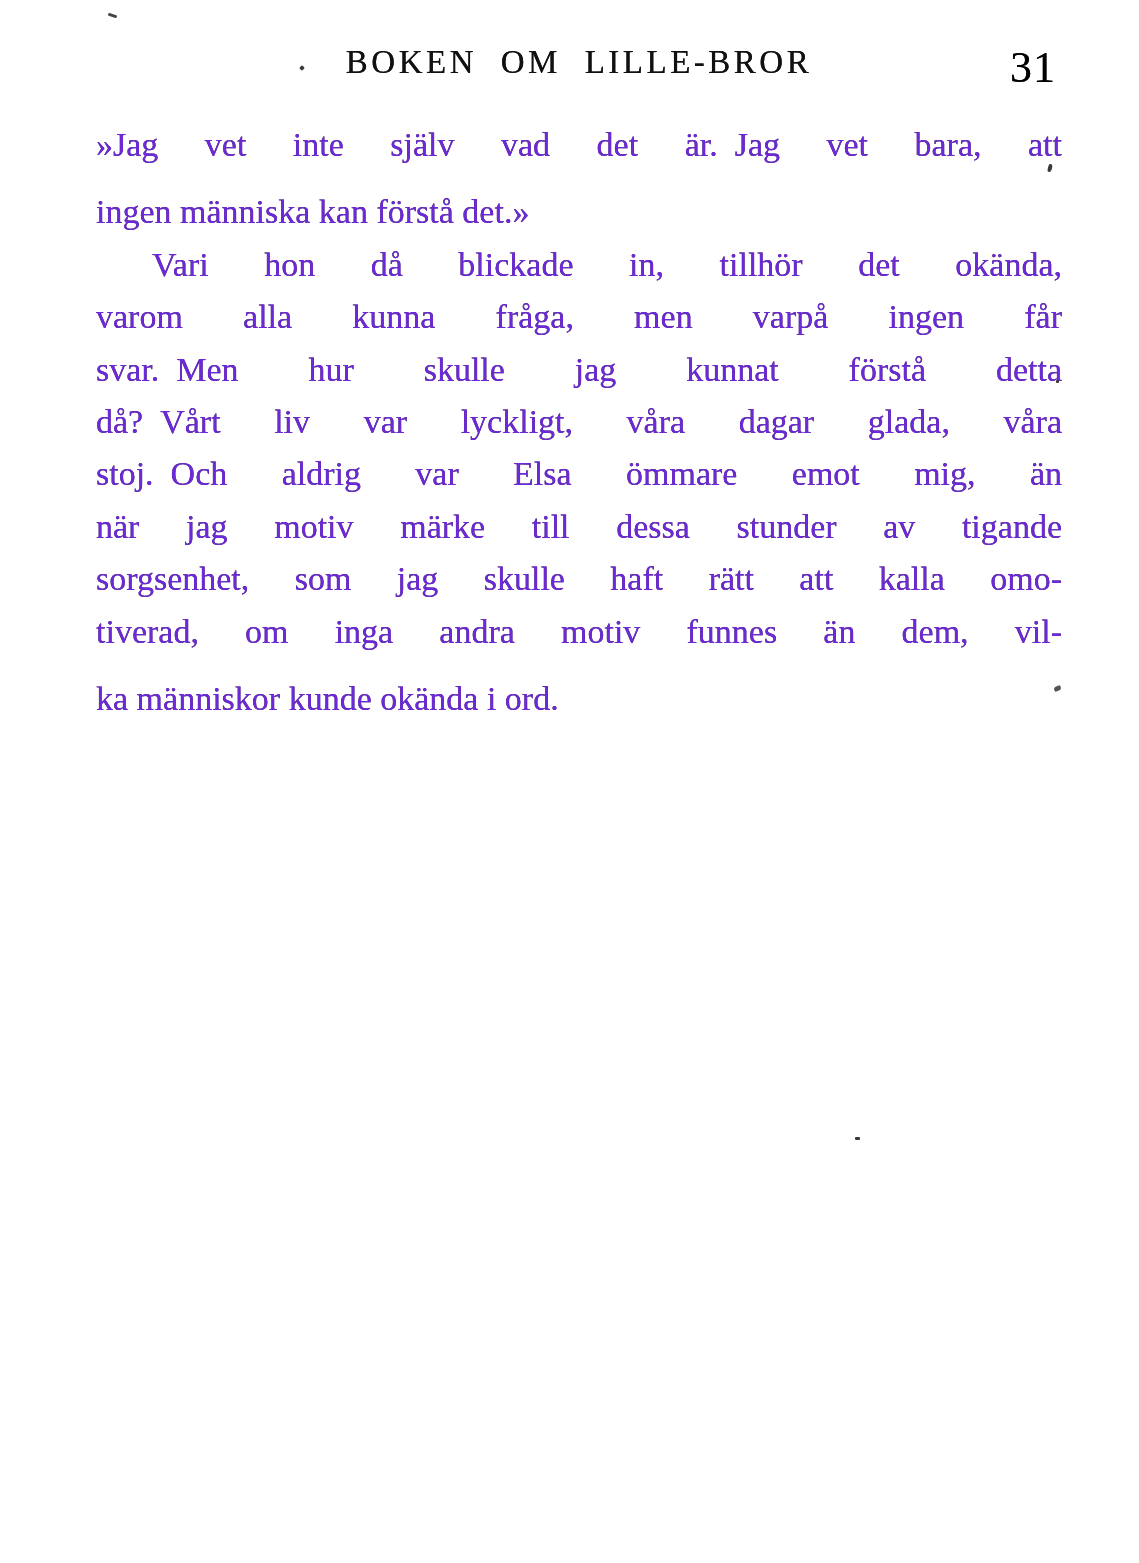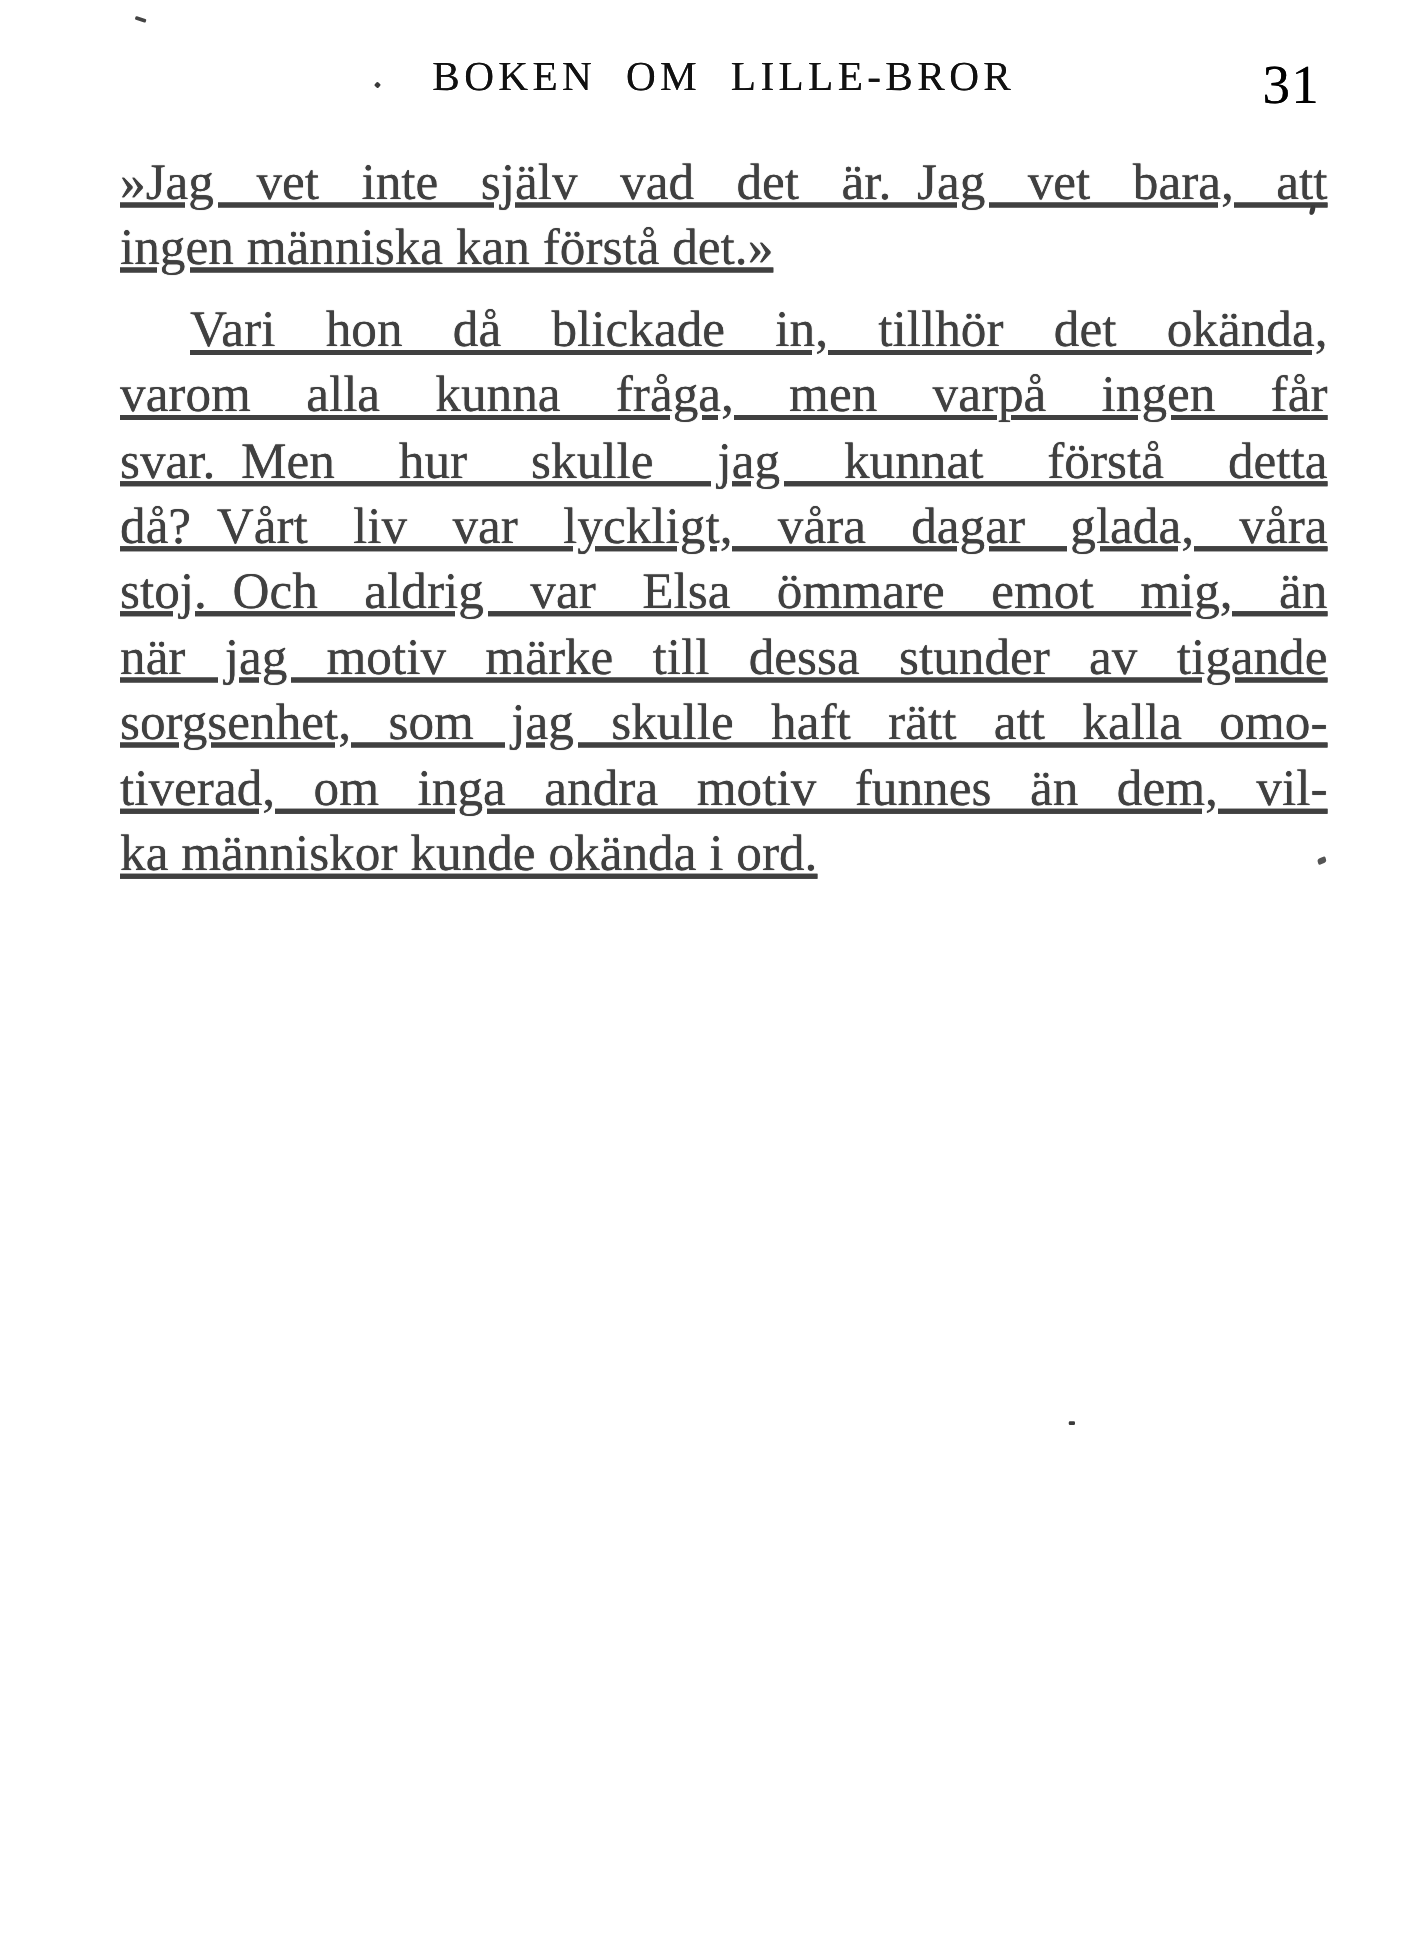--- a/index.html
+++ b/index.html
@@ -40,39 +40,38 @@
     line-height: 44px;
     letter-spacing: 1px;
     color: #000000;
     text-shadow: 0 0 0.5px rgba(0,0,0,0.85);
   }
   .body-text {
     position: absolute;
     left: 96px;
     top: 119px;
     width: 966px;
-    font-size: 41px;
+    font-size: 34px;
     line-height: 52.4px;
-    color: #404040;
+    color: #6d28d9;
     text-shadow: 0 0 0.6px rgba(0,0,0,0.8);
-    text-decoration: underline;
   }
   .para { margin: 0; }
   .line {
     text-align: justify;
     text-align-last: justify;
     white-space: normal;
   }
   .line.last {
     text-align: center;
     text-align-last: left;
+    margin-top: 15px;
   }
   .line.indent-first {
     text-indent: 56px;
-    margin-top: 13px;
   }
   
   .speck {
     position: absolute;
     background: #3a3a3a;
     border-radius: 1px;
   }
   .sp1  { left: 108px;  top: 14px;   width: 9px; height: 3px; transform: rotate(18deg); background:#444; }
   .sp2  { left: 300px;  top: 66px;   width: 4px; height: 4px; transform: rotate(40deg); }
   .sp3  { left: 1048px; top: 164px;  width: 4px; height: 8px; border-radius: 40% 60% 60% 40%; transform: rotate(14deg); }

